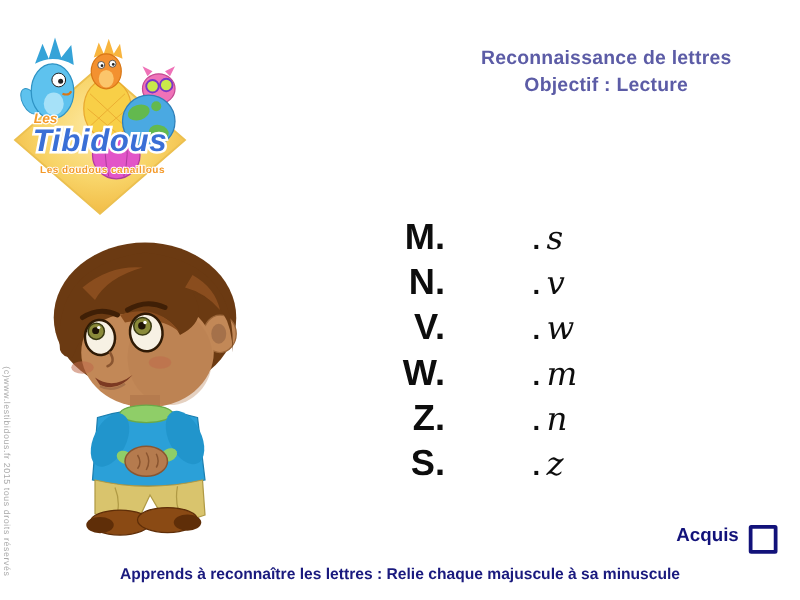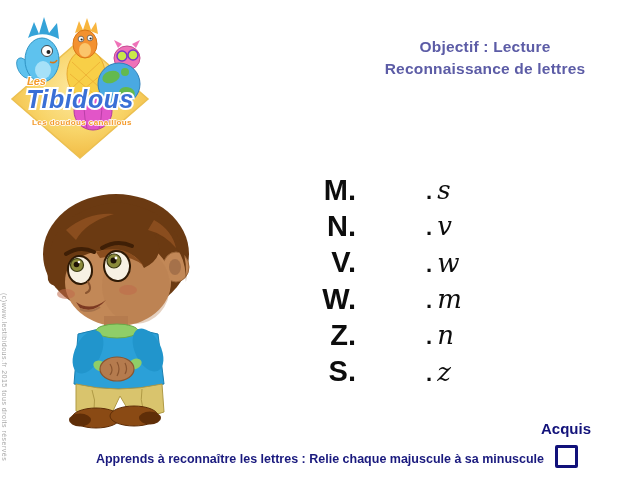--- a/index.html
+++ b/index.html
@@ -8,21 +8,21 @@
     overflow:hidden;font-family:"Liberation Sans",sans-serif;
     margin:0 auto;
   }
   
   .copyright{
     position:absolute;left:1px;top:293px;height:186px;
     writing-mode:vertical-rl;
     font-size:7px;color:#a9a9a9;letter-spacing:.5px;white-space:nowrap;
   }
   
-  .logo{position:absolute;left:6px;top:4px;width:148px;height:156px;}
+  .logo{position:absolute;left:6px;top:17px;width:148px;height:156px;}
   
   .bubble{position:absolute;left:146px;top:40px;width:150px;height:150px;}
   .bubble svg{position:absolute;left:0;top:0;}
   .bubble-text{
     position:absolute;left:0;top:26px;width:145px;text-align:center;
     font-family:"DejaVu Serif",serif;font-style:italic;color:#1a1a1a;
   }
   .bubble-line1{font-size:21px;line-height:30px;}
   .bubble-line2{font-size:19px;line-height:30px;}
   
@@ -35,21 +35,21 @@
   .exercise{position:absolute;left:300px;top:172px;}
   .ex-row{display:flex;align-items:center;height:36.3px;}
   .up-cell{width:56px;text-align:right;font-weight:bold;font-size:29px;color:#0d0d0d;line-height:1;}
   .up-cell .dot{font-size:29px;font-weight:bold;}
   .low-cell{margin-left:70px;font-size:26px;color:#0d0d0d;line-height:1;white-space:nowrap;}
   .low-cell .dot{font-family:"Liberation Sans",sans-serif;font-weight:bold;font-size:22px;font-style:normal;margin-right:5px;}
   .low-letter{font-family:"DejaVu Serif",serif;font-style:italic;}
   
   .boy{position:absolute;left:36px;top:190px;width:166px;height:246px;}
   
-  .acquis{position:absolute;left:541px;top:420px;display:flex;align-items:center;gap:8px;flex-direction:column;}
+  .acquis{position:absolute;left:541px;top:420px;display:flex;gap:8px;}
   .acquis-label{color:#12127a;font-weight:bold;font-size:15px;}
   .acquis-box{
     width:17px;height:17px;background:#ffffff;border:3px solid #12127a;
     border-radius:2px;cursor:pointer;
   }
   
   .footer{
     position:absolute;left:0;top:452px;width:640px;text-align:center;
     color:#1a1a7e;font-weight:bold;font-size:12.5px;
   }
@@ -117,22 +117,22 @@
       </g>
 
       <text x="21" y="81" font-size="11" font-weight="bold" font-style="italic" fill="#f49a2a" stroke="#ffffff" stroke-width="2" paint-order="stroke" font-family="Liberation Sans, sans-serif">Les</text>
       <text x="74" y="104" text-anchor="middle" font-size="25" font-weight="bold" font-style="italic" fill="#3a6fd6" stroke="#ffffff" stroke-width="4" paint-order="stroke" letter-spacing="0.5" font-family="Liberation Sans, sans-serif">Tibidous</text>
       <text x="76" y="121" text-anchor="middle" font-size="8" font-weight="bold" fill="#f49a2a" stroke="#ffffff" stroke-width="1.4" paint-order="stroke" letter-spacing="0.4" font-family="Liberation Sans, sans-serif">Les doudous canaillous</text>
     </svg>
   </div>
 
 
   <div class="header">
+    <div>Reconnaissance de lettres</div>
     <div>Objectif : Lecture</div>
-    <div>Reconnaissance de lettres</div>
   </div>
 
   <div class="exercise">
     <div class="ex-row">
       <div class="up-cell"><span>M</span><span class="dot">.</span></div>
       <div class="low-cell"><span class="dot">.</span><span class="low-letter">s</span></div>
     </div>
     <div class="ex-row">
       <div class="up-cell"><span>N</span><span class="dot">.</span></div>
       <div class="low-cell"><span class="dot">.</span><span class="low-letter">v</span></div>

